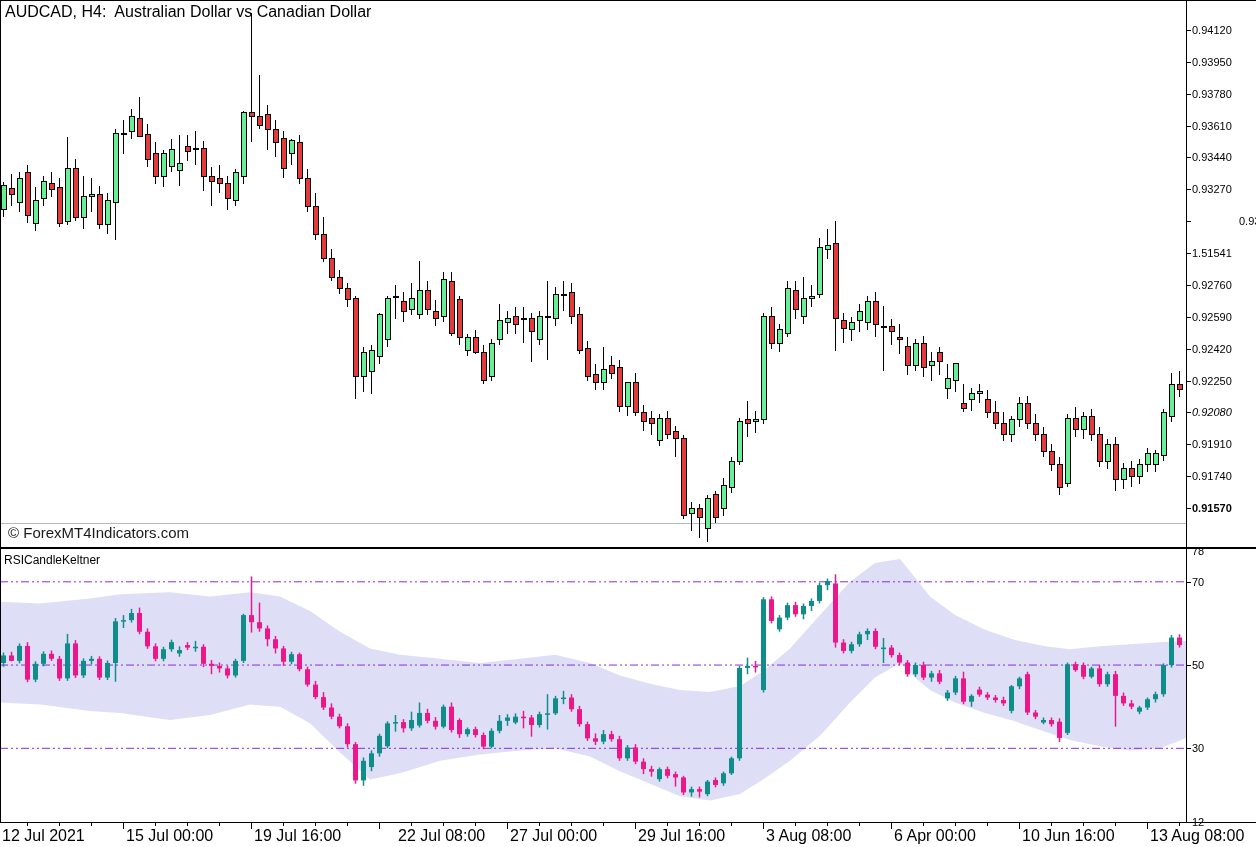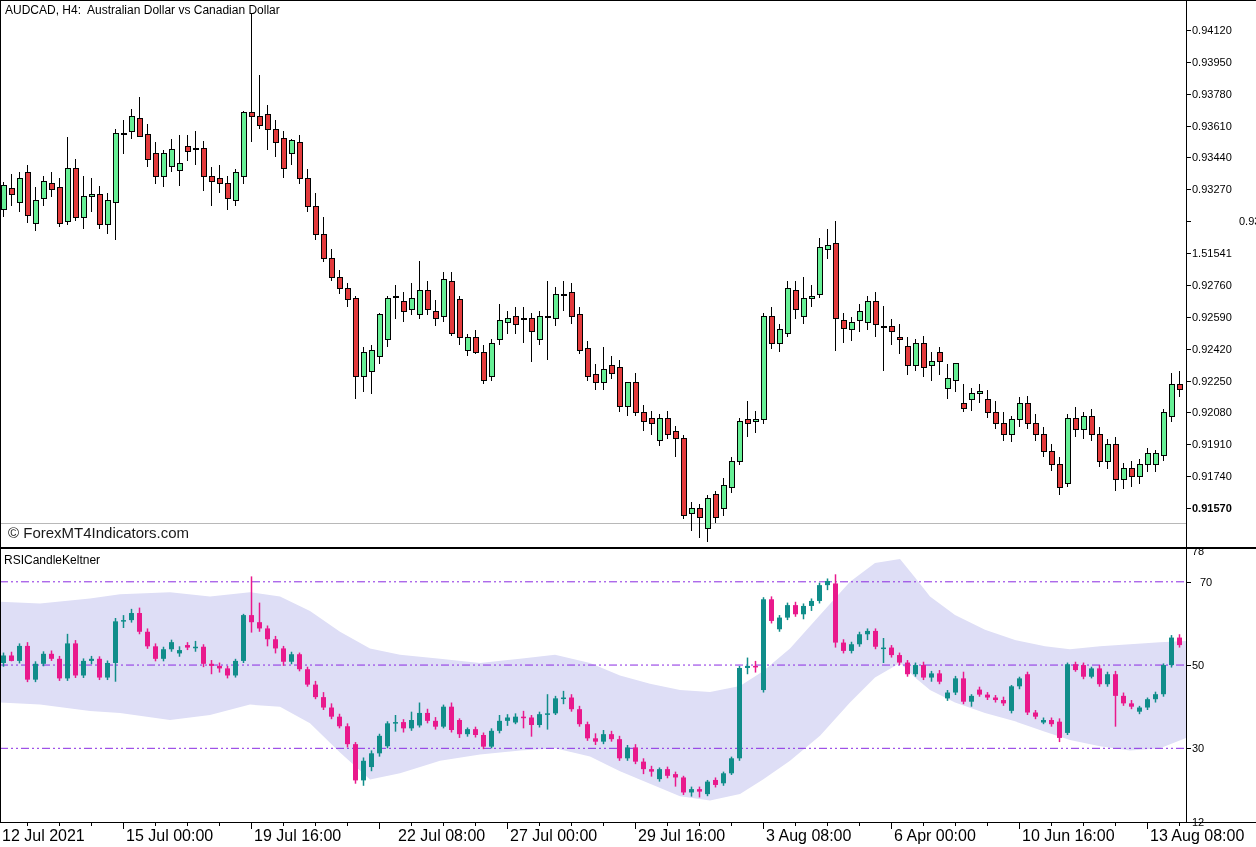--- a/index.html
+++ b/index.html
@@ -1,18 +1,18 @@
 <!DOCTYPE html>
 <html><head>
 <meta charset="utf-8">
 <style>
   html,body{margin:0;padding:0;background:#fff;font-family:"Liberation Sans",sans-serif;}
   #screen{position:relative;width:1256px;height:847px;background:#fff;overflow:hidden;}
   .abs{position:absolute;}
-  #chart-title{left:5px;top:3px;font-size:12px;color:#000;white-space:pre;}
+  #chart-title{left:5px;top:3px;font-size:16px;color:#000;white-space:pre;}
   #watermark{left:8px;top:524px;font-size:15px;color:#1a1a1a;}
   #indicator-label{left:4px;top:553px;font-size:12px;color:#000;}
   .price-label{font-size:11px;color:#000;left:1192px;white-space:nowrap;}
   .price-tick{left:1186px;width:5px;height:1px;background:#000;}
   .ind-label{font-size:11px;color:#000;left:1192px;white-space:nowrap;}
   .time-label{font-size:16px;color:#000;top:827px;white-space:nowrap;}
   .time-tick-major{top:823px;width:1px;height:6px;background:#000;}
   .time-tick-minor{top:823px;width:1px;height:3px;background:#000;}
   .frame-line{background:#000;}
   svg{position:absolute;left:0;top:0;}
@@ -652,32 +652,32 @@
       <div class="abs price-label" style="top:247px;">1.51541</div>
       <div class="abs price-tick" style="top:285px;"></div>
       <div class="abs price-label" style="top:279px;">0.92760</div>
       <div class="abs price-tick" style="top:317px;"></div>
       <div class="abs price-label" style="top:311px;">0.92590</div>
       <div class="abs price-tick" style="top:349px;"></div>
       <div class="abs price-label" style="top:343px;">0.92420</div>
       <div class="abs price-tick" style="top:381px;"></div>
       <div class="abs price-label" style="top:375px;">0.92250</div>
       <div class="abs price-tick" style="top:412px;"></div>
-      <div class="abs price-label" style="top:406px;">0.92080</div>
+      <div class="abs price-label" style="top:406px;font-style:italic;">0.92080</div>
       <div class="abs price-tick" style="top:444px;"></div>
       <div class="abs price-label" style="top:438px;">0.91910</div>
       <div class="abs price-tick" style="top:476px;"></div>
       <div class="abs price-label" style="top:470px;">0.91740</div>
       <div class="abs price-tick" style="top:508px;"></div>
       <div class="abs price-label" style="top:502px;font-weight:bold;">0.91570</div>
     </div>
   <div id="ind-axis">
       <div class="abs ind-label" style="top:545px;">78</div>
       <div class="abs price-tick" style="top:582px;"></div>
-      <div class="abs ind-label" style="top:576px;margin-left:8px;">70</div>
+      <div class="abs ind-label" style="top:576px;">70</div>
       <div class="abs price-tick" style="top:665px;"></div>
       <div class="abs ind-label" style="top:659px;">50</div>
       <div class="abs price-tick" style="top:748px;"></div>
       <div class="abs ind-label" style="top:742px;">30</div>
       <div class="abs ind-label" style="top:816px;">12</div>
     </div>
   <div id="time-axis">
       <div class="abs time-tick-minor" style="left:27px;"></div>
       <div class="abs time-tick-minor" style="left:59px;"></div>
       <div class="abs time-tick-minor" style="left:91px;"></div>

